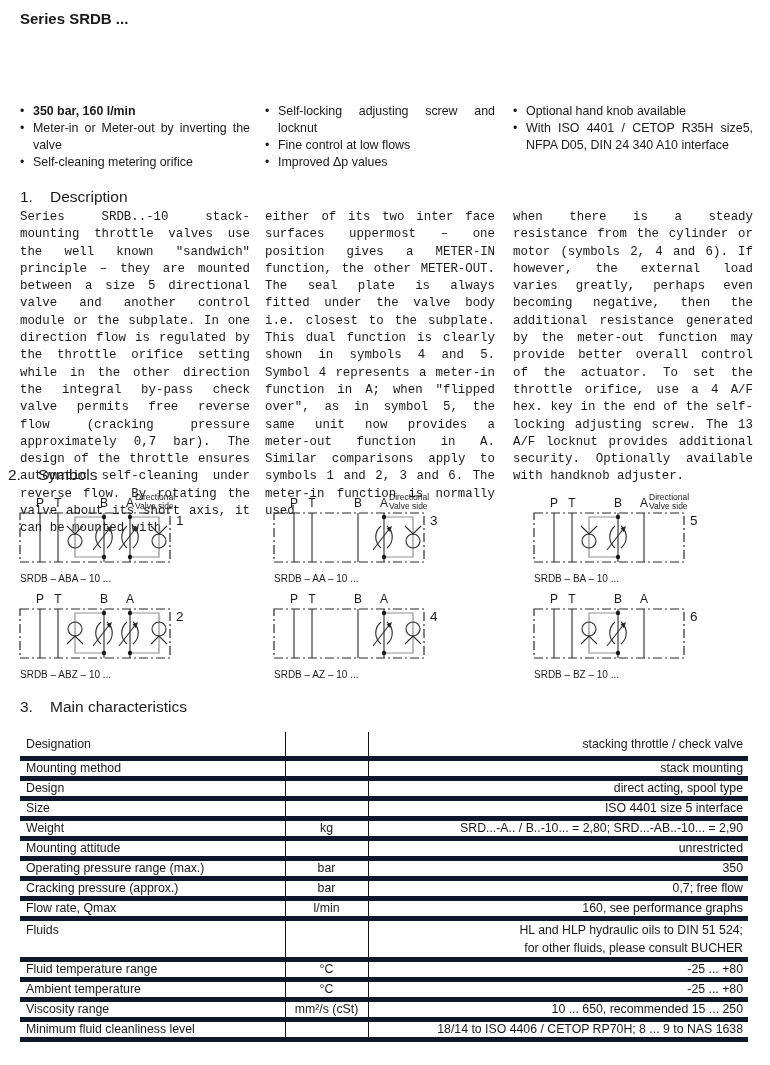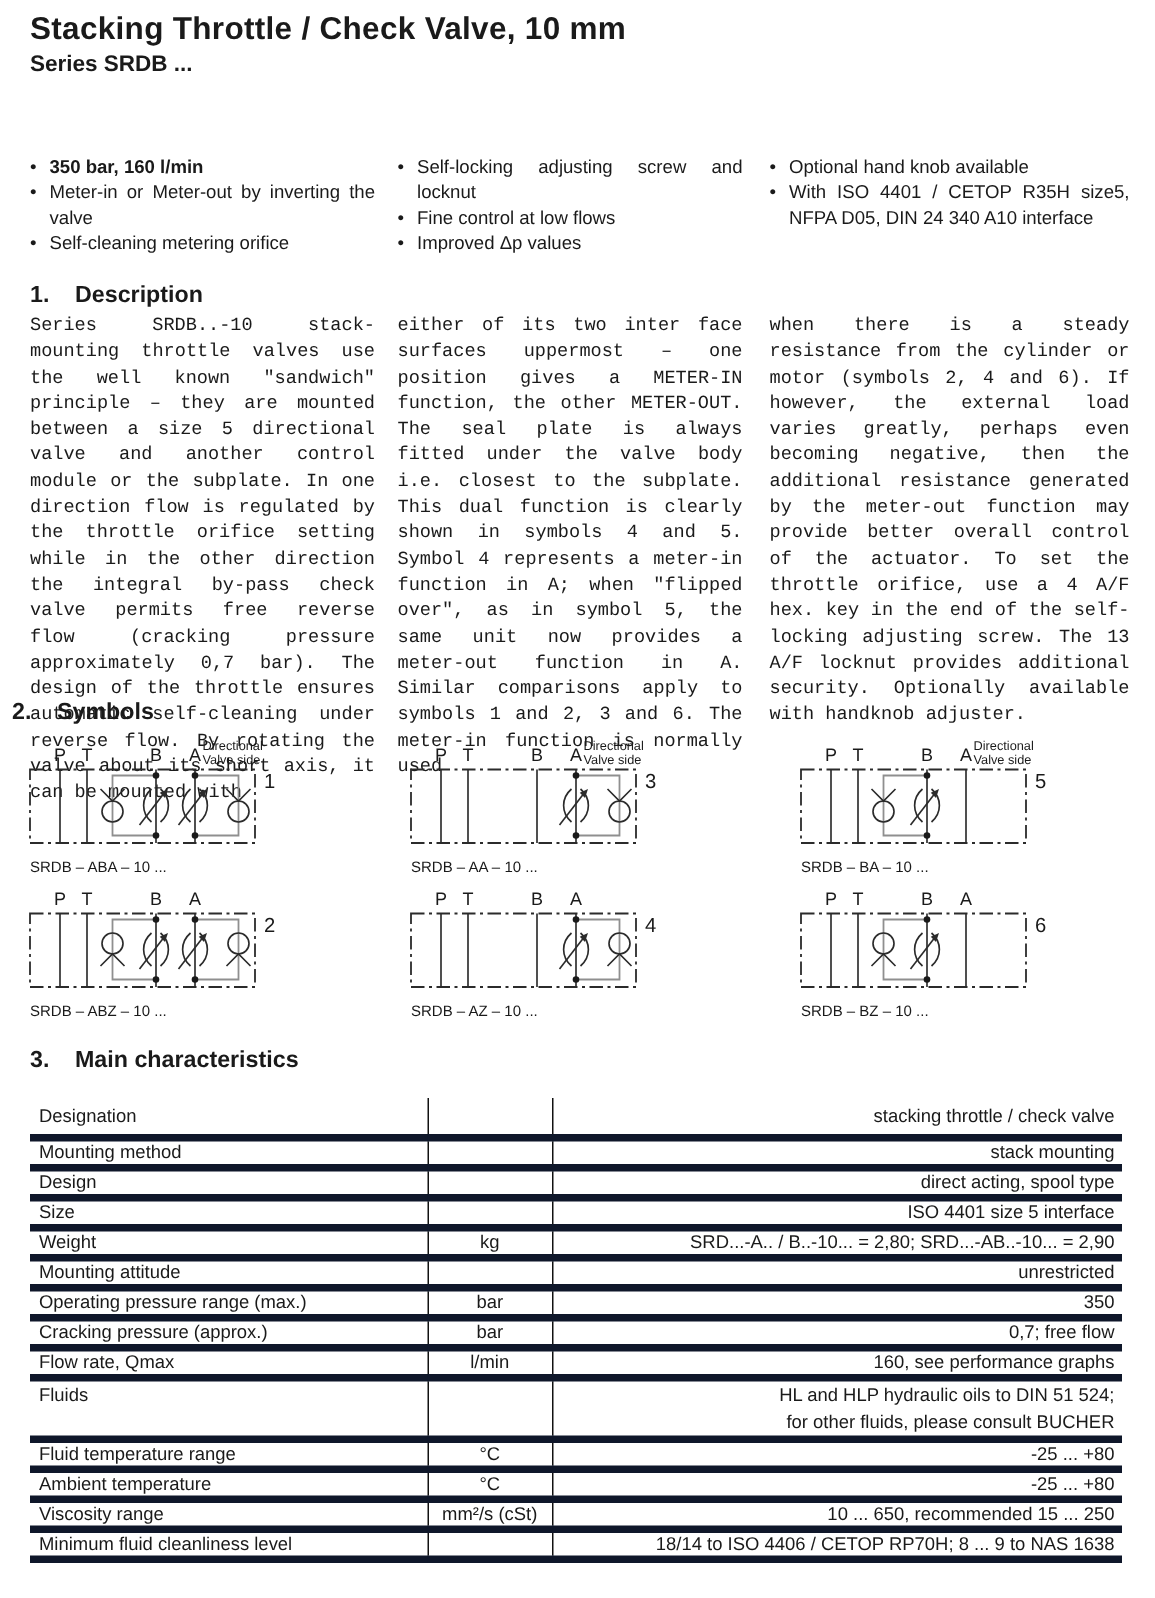--- a/index.html
+++ b/index.html
@@ -15,21 +15,21 @@
   .cols { display:flex; }
   .col1 { width:230px; }
   .col2 { width:230px; margin-left:15px; }
   .col3 { width:240px; margin-left:18px; }
 
   .bullet { display:flex; font-size:12.4px; line-height:17px; }
   .bullet .b-dot { width:13px; flex:none; }
   .bullet .b-text { flex:1; text-align:justify; }
   .bullet.bold .b-text { font-weight:bold; }
 
-  .sec-h { font-size:15.5px; font-weight:bold; }
+  .sec-h { font-size:15.5px; font-weight:normal; }
   .sec-h .h-num { display:inline-block; width:30px; }
 
   .desc { font-size:12.4px; line-height:17.3px; text-align:justify; }
 
   .sym-col { position:absolute; top:0; width:230px; }
   .sym-cap { font-size:10px; margin:1px 0 4px 6px; white-space:nowrap; }
   .sym-svg { display:block; }
   .sym-svg .ln { stroke:#2b2b2b; stroke-width:1.1; fill:none; }
   .sym-svg .box { stroke:#2b2b2b; stroke-width:1.2; fill:none; stroke-dasharray:9 3 2 3; }
   .sym-svg .loop { stroke:#8f8f8f; stroke-width:1.2; fill:none; }
@@ -49,21 +49,20 @@
   table.chars td.c2 { text-align:center; }
   table.chars td.c3 { border-left:1px solid #111; text-align:right; }
   table.chars td.c3 .v2line { line-height:18px; }
 </style>
 </head>
 <body>
 
 <div class="page">
 
   <div class="abs" style="left:20px; top:8px;">
-    <div class="title">Stacking Throttle / Check Valve, 10 mm</div>
     <div class="subtitle">Series SRDB ...</div>
   </div>
 
   <div class="abs cols" style="left:20px; top:103px; width:733px;">
     <div class="col1">
       <div class="bullet bold">
           <span class="b-dot">•</span>
           <span class="b-text">350 bar, 160 l/min</span>
         </div>
       <div class="bullet">

